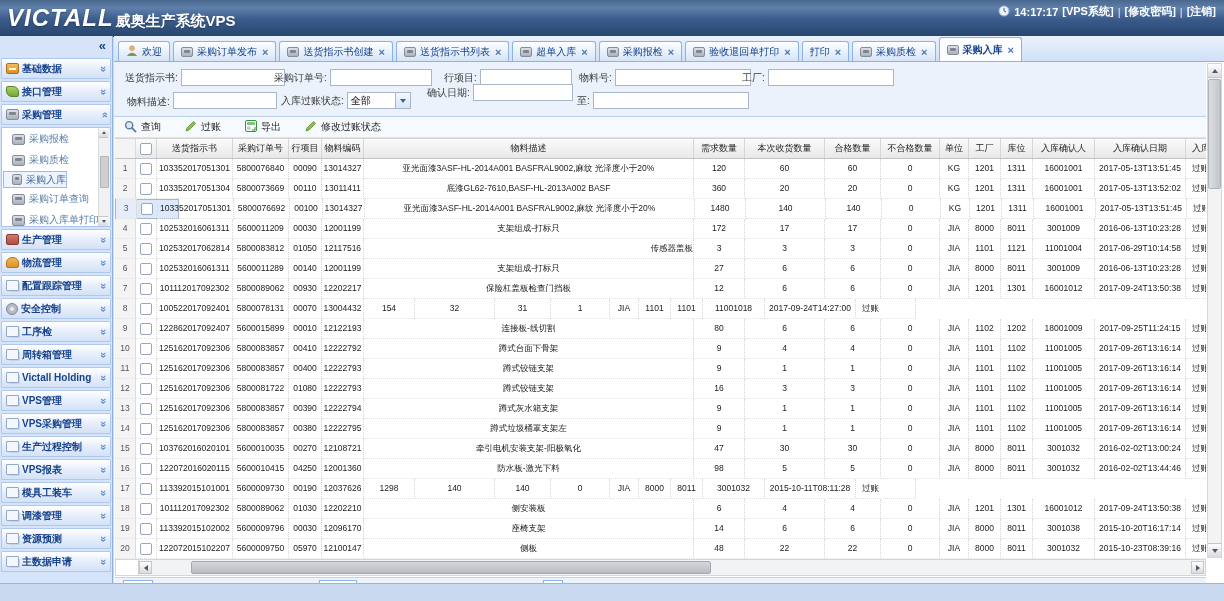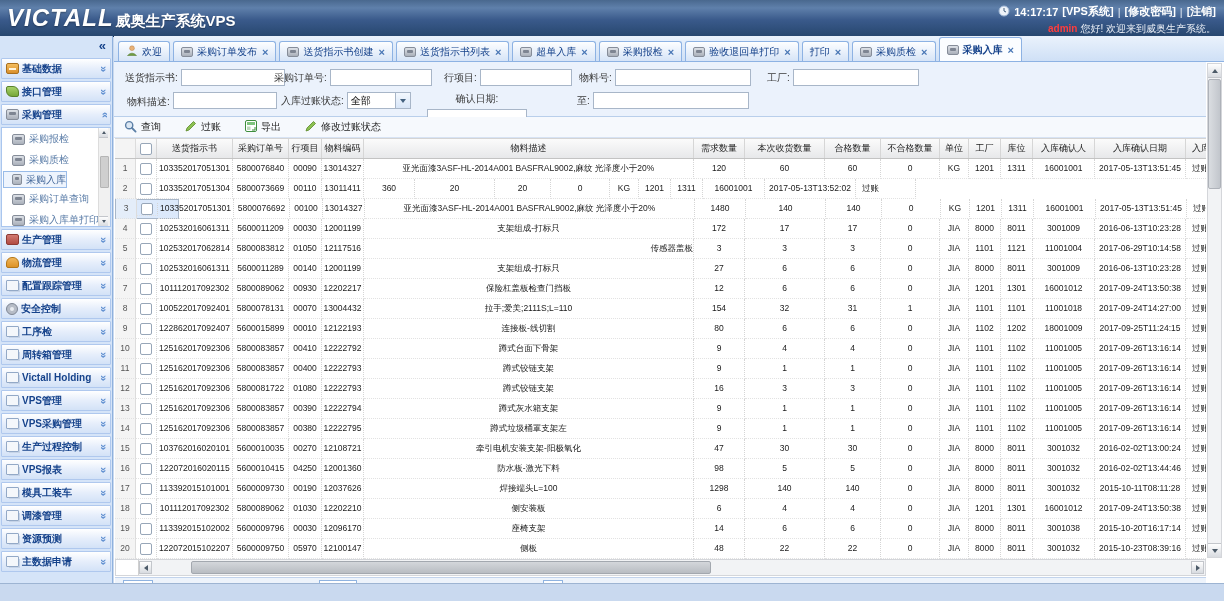--- a/index.html
+++ b/index.html
@@ -66,22 +66,22 @@
   .tab.active{height:24px;background:#fbfdff;font-weight:bold;}
   .tab-close{color:#4876b5;font-weight:bold;font-size:11px;margin-left:1px;line-height:10px;cursor:pointer;}
   .tab .ic{width:12px;height:10px;}
   
   #filter{position:absolute;left:0;top:26px;right:18px;height:54px;background:#ebf2fc;
     border-bottom:1px solid #b9cfeb;}
   .ff{position:absolute;display:flex;align-items:center;gap:3px;height:17px;}
   .ff label{font-size:10px;color:#3a3a3a;white-space:nowrap;}
   .ff input{height:15px;border:1px solid #a8b6c8;font-size:10px;padding:0 2px;background:#fff;box-sizing:content-box;}
   #ff1{left:11px;top:7px;}  #ff2{left:160px;top:7px;} #ff3{left:330px;top:7px;}
-  #ff4{left:465px;top:7px;} #ff5{left:653px;top:7px;align-items:center;}
-  #ff6{left:13px;top:30px;align-items:flex-end;} #ff7{left:167px;top:30px;} #ff8{left:313px;top:30px;flex-direction:column;} #ff9{left:463px;top:30px;}
+  #ff4{left:465px;top:7px;} #ff5{left:628px;top:7px;align-items:center;}
+  #ff6{left:13px;top:30px;align-items:flex-end;} #ff7{left:167px;top:30px;} #ff8{left:313px;top:22px;} #ff9{left:463px;top:30px;}
   .sel{width:64px;height:17px;background:#fff;border:1px solid #a8b6c8;display:flex;align-items:center;
     font-size:10px;color:#111;box-sizing:border-box;cursor:pointer;}
   .sel>span:first-child{flex:1;padding-left:3px;}
   .sel-arrow{width:14px;height:100%;background:linear-gradient(#f3f8fe,#d8e6f8);border-left:1px solid #a8b6c8;
     display:flex;align-items:center;justify-content:center;}
   .tri-dn{width:0;height:0;border-left:3px solid transparent;border-right:3px solid transparent;border-top:4px solid #44617f;}
   
   #toolbar{position:absolute;left:0;top:81px;right:18px;height:20px;background:#f6f9fd;
     border-bottom:1px solid #d7e3f4;display:flex;align-items:center;gap:24px;padding-left:10px;}
   .tbtn{display:flex;align-items:center;gap:4px;font-size:10px;color:#1f1f1f;cursor:pointer;}
@@ -140,23 +140,20 @@
       <span><svg width="12" height="12" viewBox="0 0 12 12">
             <circle cx="6" cy="6" r="5" fill="#eef3f9" stroke="#9fb6d4"></circle>
             <path d="M6 3 L6 6 L8 7" stroke="#44617f" fill="none" stroke-width="1"></path>
           </svg></span>
       <span>14:17:17</span>
       <span class="hlink">[VPS系统]</span>
       <span class="hsep">|</span>
       <span class="hlink">[修改密码]</span>
       <span class="hsep">|</span>
       <span class="hlink">[注销]</span>
-    </div>
-    <div class="hdr-line2">
-      <span class="admin">admin</span><span>您好! 欢迎来到威奥生产系统。</span>
     </div>
   </div>
 </div>
 
 <div id="sidebar">
   <div class="side-top">
     <span class="collapse">«</span>
   </div>
   <div id="side-groups">
       <div class="grp">
@@ -458,20 +455,21 @@
       </div>
       <div class="row">
         <div class="cell rn">2</div>
         <div class="cell cbc" style="width: 21px;">
           <span class="cb"></span>
         </div>
         <div class="cell c0" style="width: 76px;">103352017051304</div>
         <div class="cell c1" style="width: 56px;">5800073669</div>
         <div class="cell c2" style="width: 33px;">00110</div>
         <div class="cell c3" style="width: 42px;">13011411</div>
+        <div class="cell c4" style="width: 330px;">底漆GL62-7610,BASF-HL-2013A002 BASF</div>
         <div class="cell c5" style="width: 51px;">360</div>
         <div class="cell c6" style="width: 80px;">20</div>
         <div class="cell c7" style="width: 56px;">20</div>
         <div class="cell c8" style="width: 59px;">0</div>
         <div class="cell c9" style="width: 29px;">KG</div>
         <div class="cell c10" style="width: 32px;">1201</div>
         <div class="cell c11" style="width: 32px;">1311</div>
         <div class="cell c12" style="width: 62px;">16001001</div>
         <div class="cell c13" style="width: 91px;">2017-05-13T13:52:02</div>
         <div class="cell c14" style="width: 60px;">过账</div>
@@ -583,21 +581,20 @@
       </div>
       <div class="row">
         <div class="cell rn">8</div>
         <div class="cell cbc" style="width: 21px;">
           <span class="cb"></span>
         </div>
         <div class="cell c0" style="width: 76px;">100522017092401</div>
         <div class="cell c1" style="width: 56px;">5800078131</div>
         <div class="cell c2" style="width: 33px;">00070</div>
         <div class="cell c3" style="width: 42px;">13004432</div>
-        <div class="cell c4" style="width: 330px;">拉手;爱美;2111S;L=110</div>
         <div class="cell c5" style="width: 51px;">154</div>
         <div class="cell c6" style="width: 80px;">32</div>
         <div class="cell c7" style="width: 56px;">31</div>
         <div class="cell c8" style="width: 59px;">1</div>
         <div class="cell c9" style="width: 29px;">JIA</div>
         <div class="cell c10" style="width: 32px;">1101</div>
         <div class="cell c11" style="width: 32px;">1101</div>
         <div class="cell c12" style="width: 62px;">11001018</div>
         <div class="cell c13" style="width: 91px;">2017-09-24T14:27:00</div>
         <div class="cell c14" style="width: 60px;">过账</div>
@@ -772,21 +769,20 @@
       </div>
       <div class="row">
         <div class="cell rn">17</div>
         <div class="cell cbc" style="width: 21px;">
           <span class="cb"></span>
         </div>
         <div class="cell c0" style="width: 76px;">113392015101001</div>
         <div class="cell c1" style="width: 56px;">5600009730</div>
         <div class="cell c2" style="width: 33px;">00190</div>
         <div class="cell c3" style="width: 42px;">12037626</div>
-        <div class="cell c4" style="width: 330px;">焊接端头L=100</div>
         <div class="cell c5" style="width: 51px;">1298</div>
         <div class="cell c6" style="width: 80px;">140</div>
         <div class="cell c7" style="width: 56px;">140</div>
         <div class="cell c8" style="width: 59px;">0</div>
         <div class="cell c9" style="width: 29px;">JIA</div>
         <div class="cell c10" style="width: 32px;">8000</div>
         <div class="cell c11" style="width: 32px;">8011</div>
         <div class="cell c12" style="width: 62px;">3001032</div>
         <div class="cell c13" style="width: 91px;">2015-10-11T08:11:28</div>
         <div class="cell c14" style="width: 60px;">过账</div>

